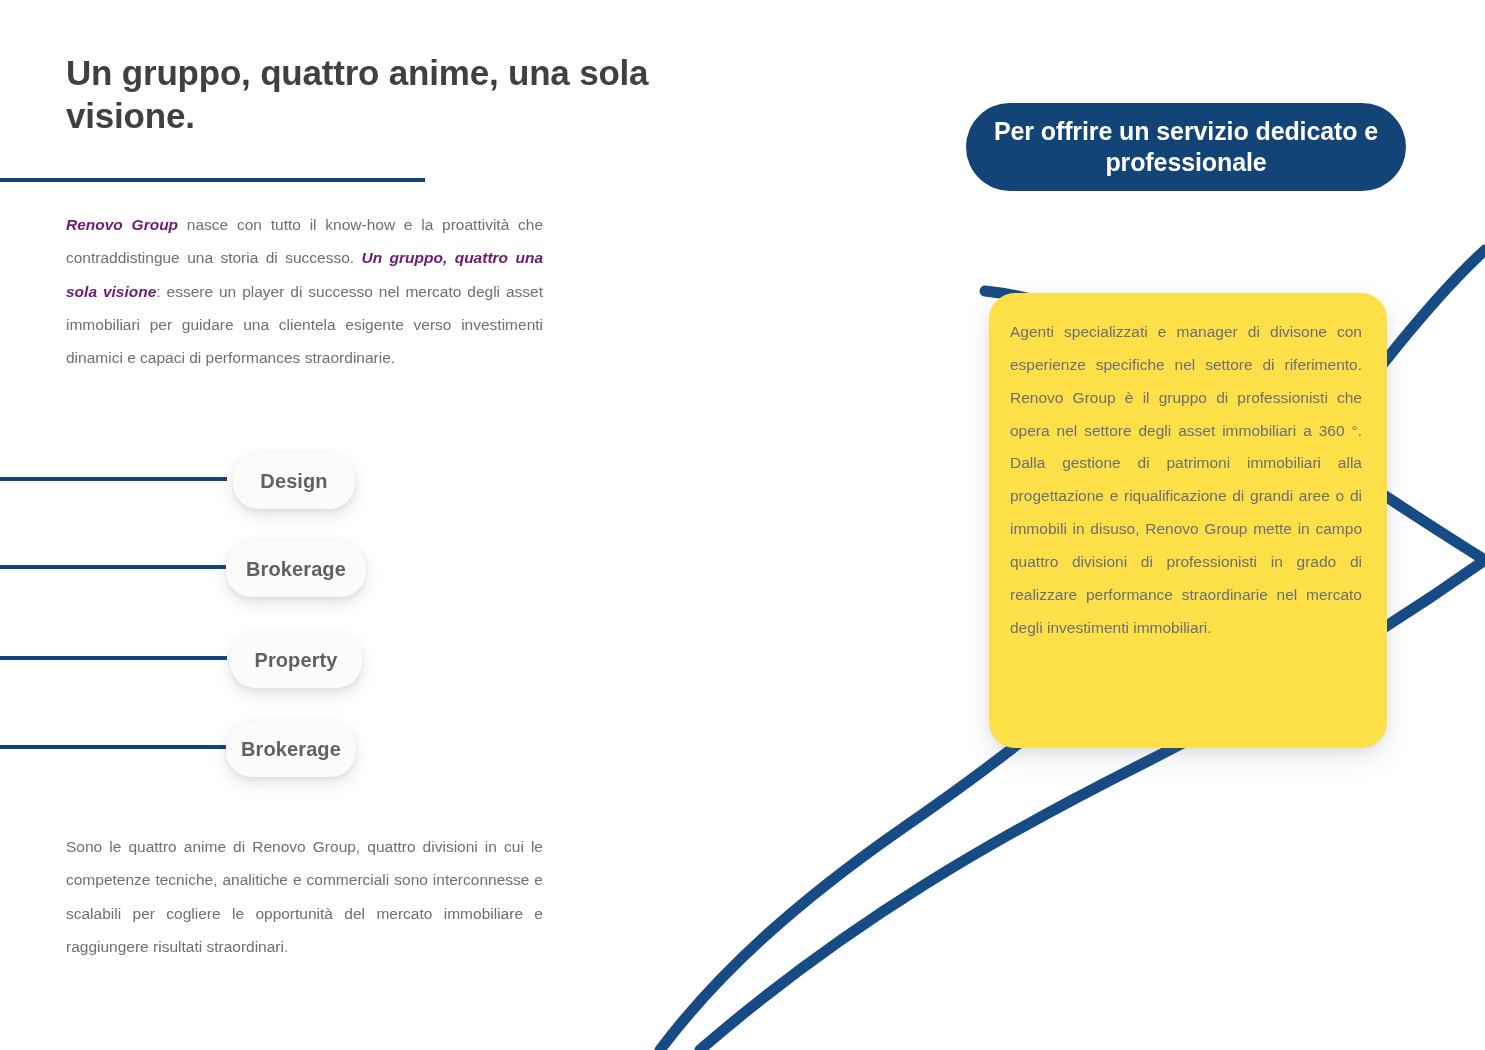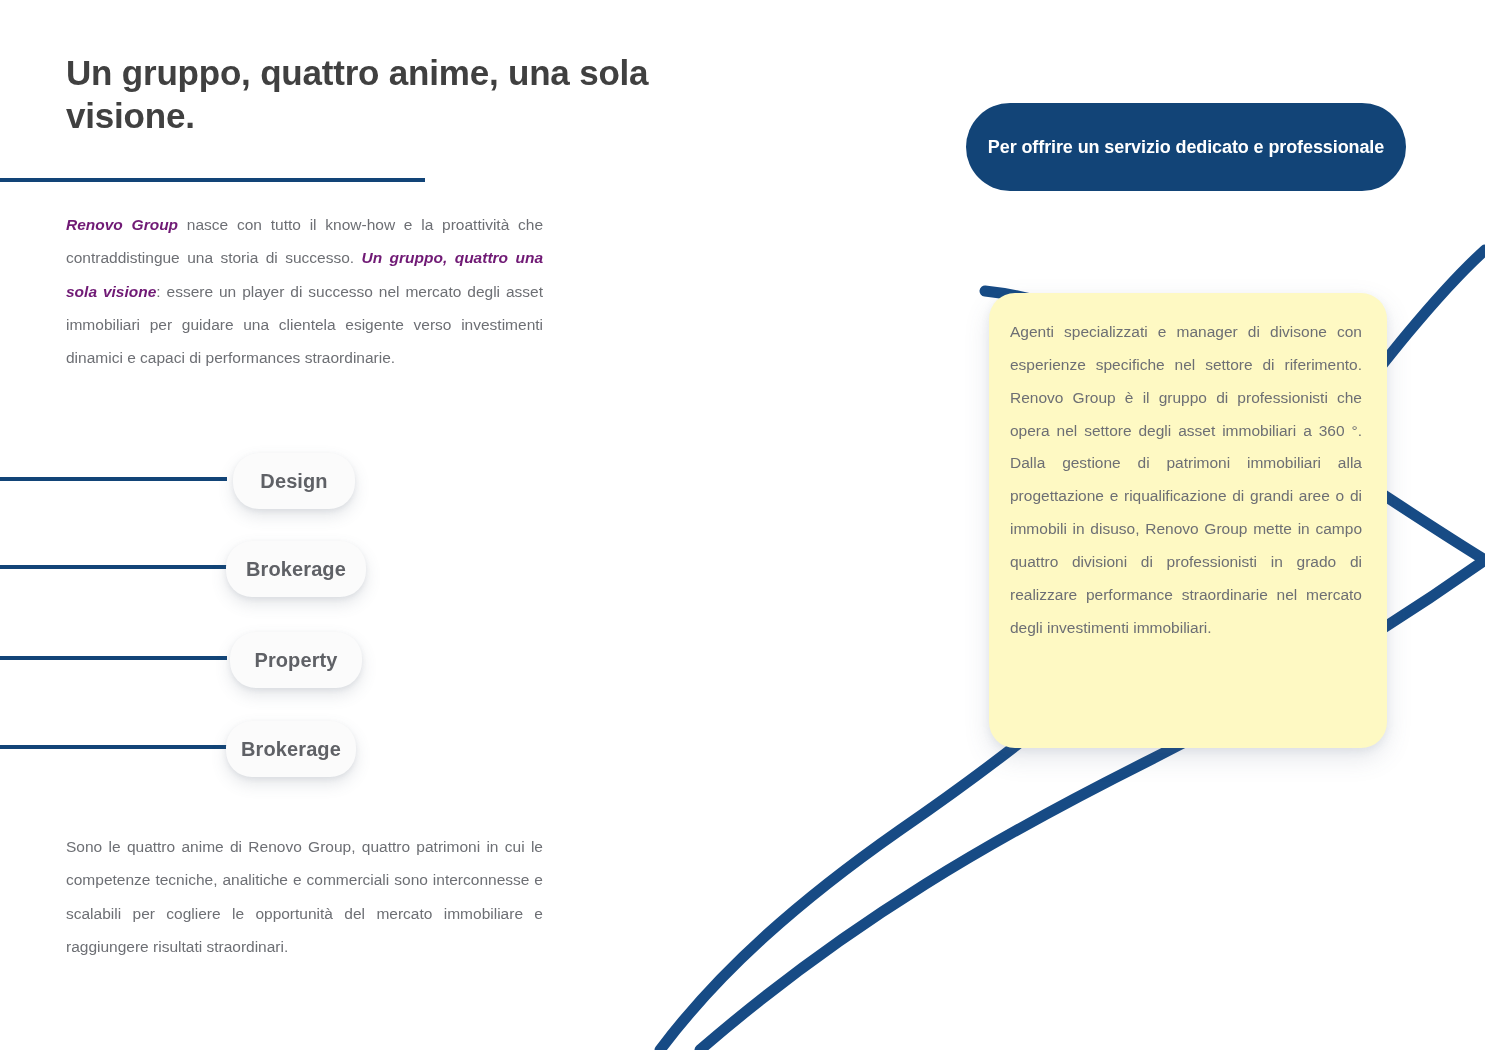--- a/index.html
+++ b/index.html
@@ -109,37 +109,37 @@
   
   .badge {
     position: absolute;
     left: 966px;
     top: 103px;
     width: 440px;
     height: 88px;
     background: #124477;
     border-radius: 44px;
     color: #ffffff;
-    font-size: 18px;
+    font-size: 25px;
     font-weight: bold;
     line-height: 1.25;
     display: flex;
     align-items: center;
     justify-content: center;
     text-align: center;
     letter-spacing: -0.1px;
   }
 
   .info-card {
     position: absolute;
     left: 989px;
     top: 293px;
     width: 398px;
     height: 455px;
-    background: #fef9c3;
+    background: #fde047;
     border-radius: 26px;
     box-shadow: 0 10px 26px rgba(80,95,120,0.15), 0 3px 8px rgba(80,95,120,0.09);
   }
   .info-card .body {
     position: absolute;
     left: 21px;
     top: 23px;
     width: 352px;
     font-size: 15.5px;
     line-height: 2.12;
@@ -175,21 +175,21 @@
   </div>
   <div class="division" style="top:541px;">
     <div class="bar"></div>
     <div class="pill" style="left:226px; width:140px;">Brokerage</div>
   </div>
   <div class="division" style="top:721px;">
     <div class="bar"></div>
     <div class="pill" style="left:226px; width:130px;">Brokerage</div>
   </div>
 
-  <div class="outro-para">Sono le quattro anime di Renovo Group, quattro patrimoni in cui le competenze tecniche,  analitiche e commerciali sono interconnesse e scalabili per cogliere le opportunità del mercato immobiliare e raggiungere risultati straordinari.</div>
+  <div class="outro-para">Sono le quattro anime di Renovo Group, quattro divisioni in cui le competenze tecniche,  analitiche e commerciali sono interconnesse e scalabili per cogliere le opportunità del mercato immobiliare e raggiungere risultati straordinari.</div>
 
   <div class="badge">Per offrire un servizio dedicato e professionale</div>
 
   <div class="info-card">
     <div class="body">Agenti specializzati e manager di divisone con esperienze specifiche nel settore di riferimento. Renovo Group è il gruppo di professionisti che opera nel settore degli asset immobiliari a 360 °. Dalla gestione di patrimoni immobiliari alla progettazione e riqualificazione di grandi aree o di immobili in disuso, Renovo Group mette in campo quattro divisioni di professionisti in grado di realizzare performance straordinarie nel mercato degli investimenti immobiliari.</div>
   </div>
 
 </div>
 
 </body></html>

